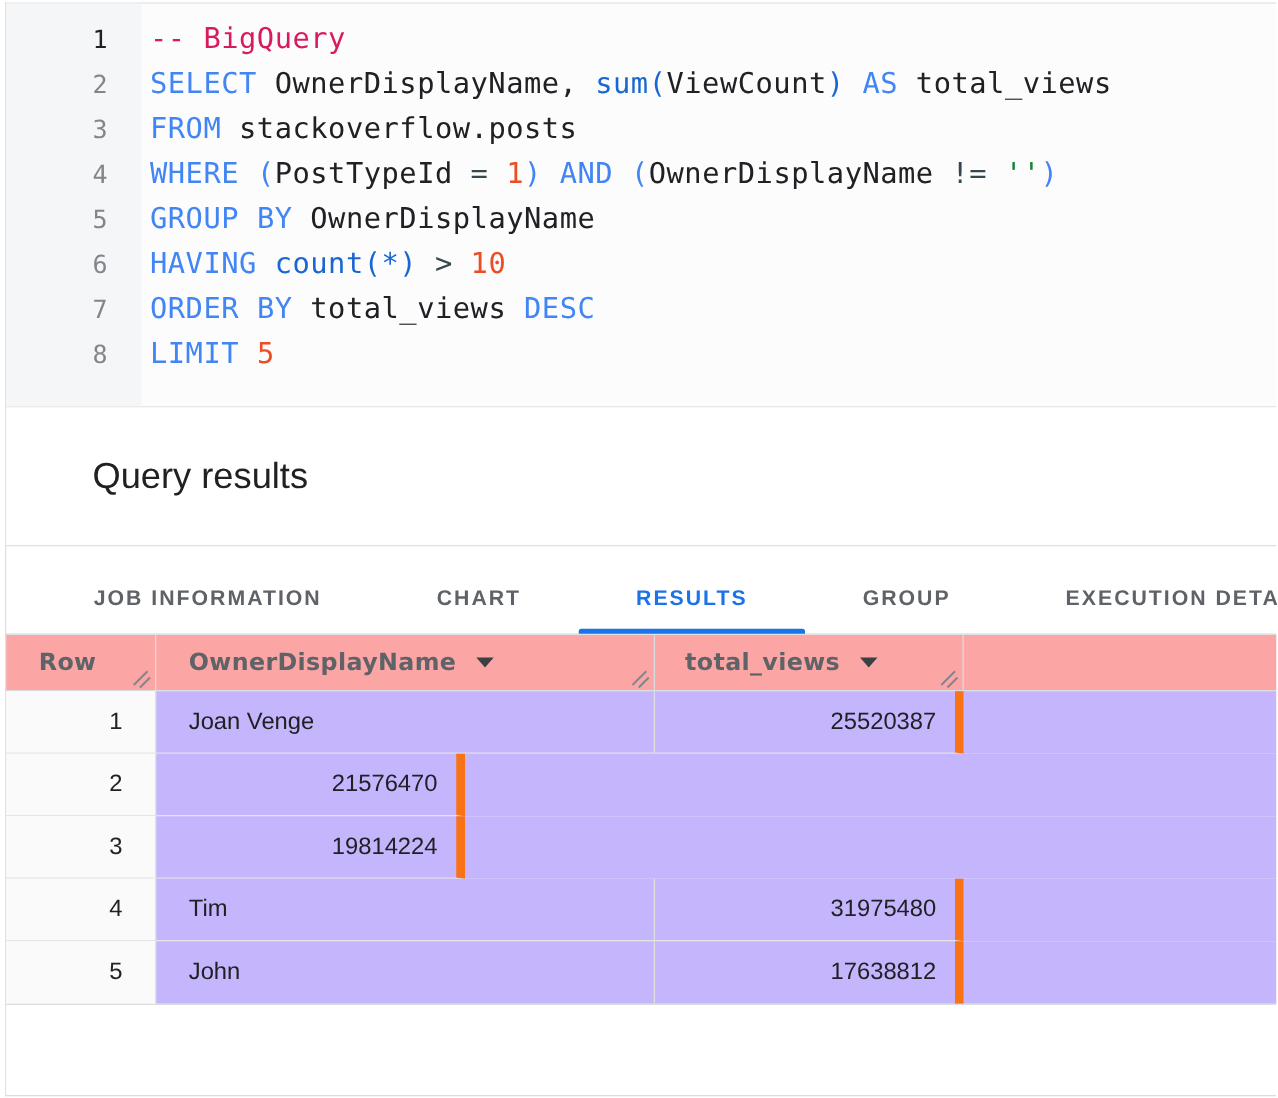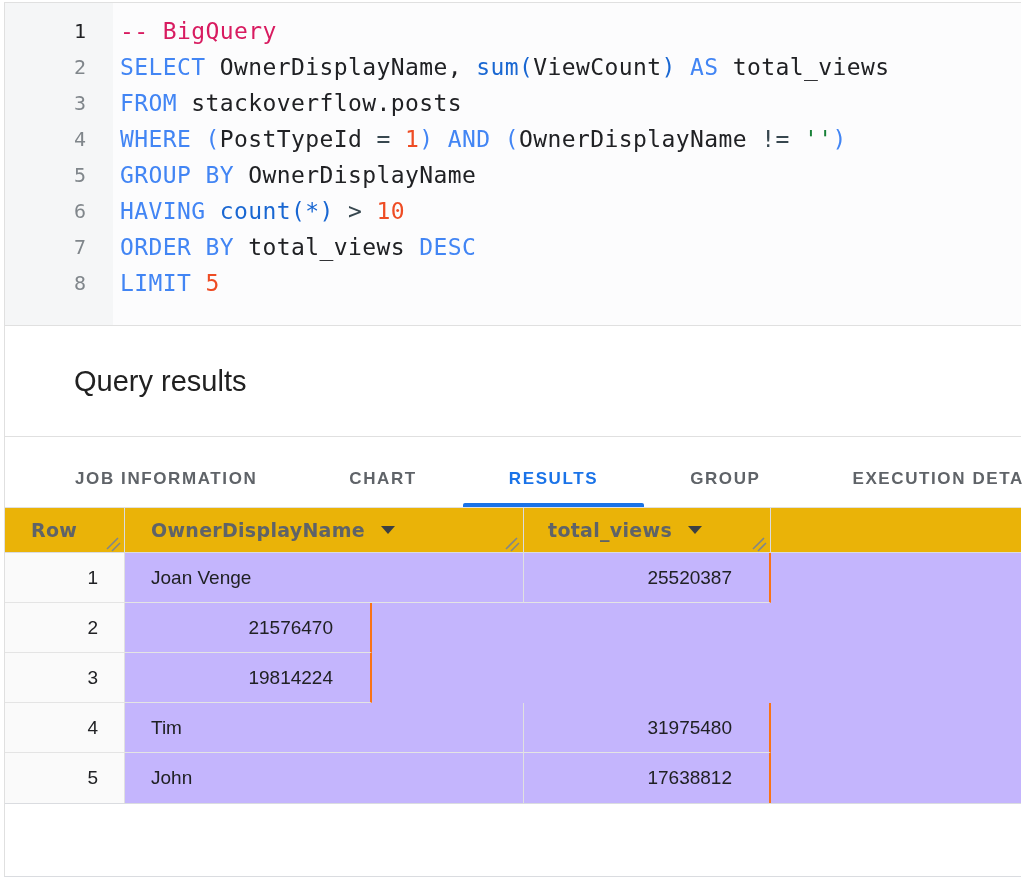--- a/index.html
+++ b/index.html
@@ -44,40 +44,40 @@
     position:relative;height:56px;display:flex;align-items:center;padding:0 46px;
     font-size:17px;font-weight:700;letter-spacing:1.6px;color:#5f6368;cursor:pointer;
   }
   .tab.active{color:#1a73e8;}
   .tab.active::after{
     content:"";position:absolute;left:0;right:0;bottom:0;height:4px;
     background:#1a73e8;border-radius:2px 2px 0 0;
   }
   
   .thead{
-    display:flex;height:46px;box-sizing:border-box;background:#eab308;
+    display:flex;height:46px;box-sizing:border-box;background:#fca5a5;
     border-top:1px solid #e0e0e0;border-bottom:1px solid #dadce0;
     font-size:19px;font-weight:700;letter-spacing:0.3px;color:#5f6368;
     font-family:"DejaVu Sans","Liberation Sans",sans-serif;
   }
   .th{position:relative;display:flex;align-items:center;box-sizing:border-box;}
   .th1{width:120px;padding-left:26px;border-right:1px solid #dadce0;}
   .th2{width:399px;padding-left:26px;border-right:1px solid #dadce0;}
   .th3{width:247px;padding-left:24px;border-right:1px solid #dadce0;}
   .th4{flex:1;}
   .sort-arrow{
     width:0;height:0;border-left:7px solid transparent;border-right:7px solid transparent;
     border-top:8px solid #3c4043;margin-left:16px;cursor:pointer;flex:none;
   }
   .resize-handle{position:absolute;right:3px;bottom:2px;width:16px;height:16px;cursor:col-resize;}
   .trow{display:flex;height:50px;font-size:19px;color:#202124;}
   .td{box-sizing:border-box;display:flex;align-items:center;background:#c4b5fd;}
   .td1{width:120px;background:#fafafa;justify-content:flex-end;padding-right:26px;border-right:1px solid #e0e0e0;}
   .td2{width:399px;padding-left:26px;border-right:1px solid #e0e0e0;}
-  .td3{width:247px;justify-content:flex-end;padding-right:37px;border-right:2px solid #f97316;text-align:center;}
+  .td3{width:247px;justify-content:flex-end;padding-right:15px;border-right:7px solid #f97316;text-align:center;}
   .td4{flex:1;}
   .trow:not(.last) .td1,.trow:not(.last) .td2,.trow:not(.last) .td3{border-bottom:1px solid #e4e4e4;}
   .table-end{height:0;border-top:1px solid #dadce0;}
   .bottom-space{flex:1;background:#fff;}
 </style>
 </head>
 <body>
 
 <div class="page">
 

